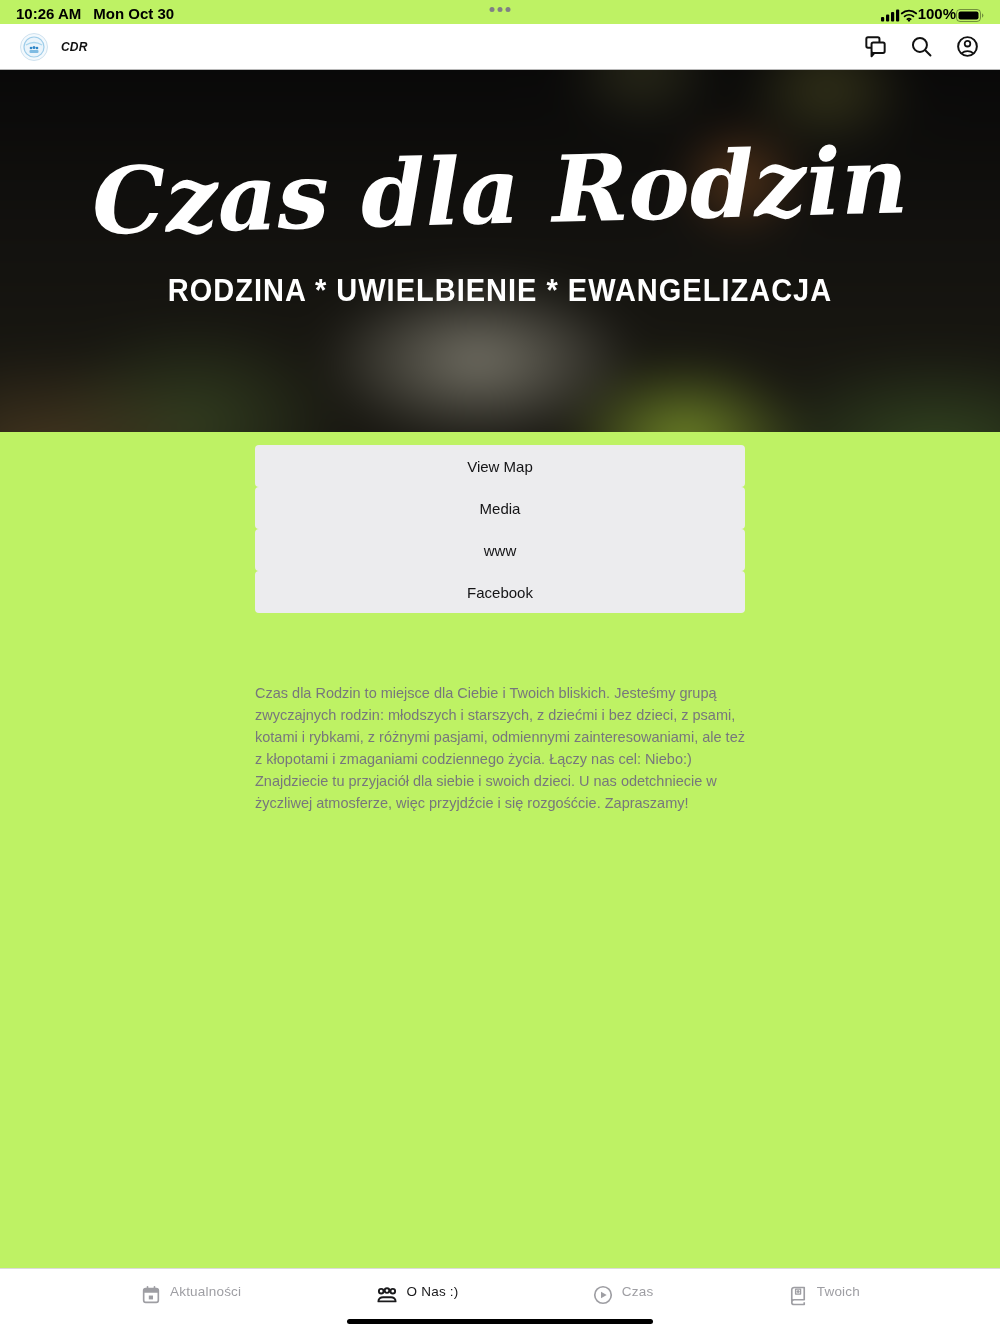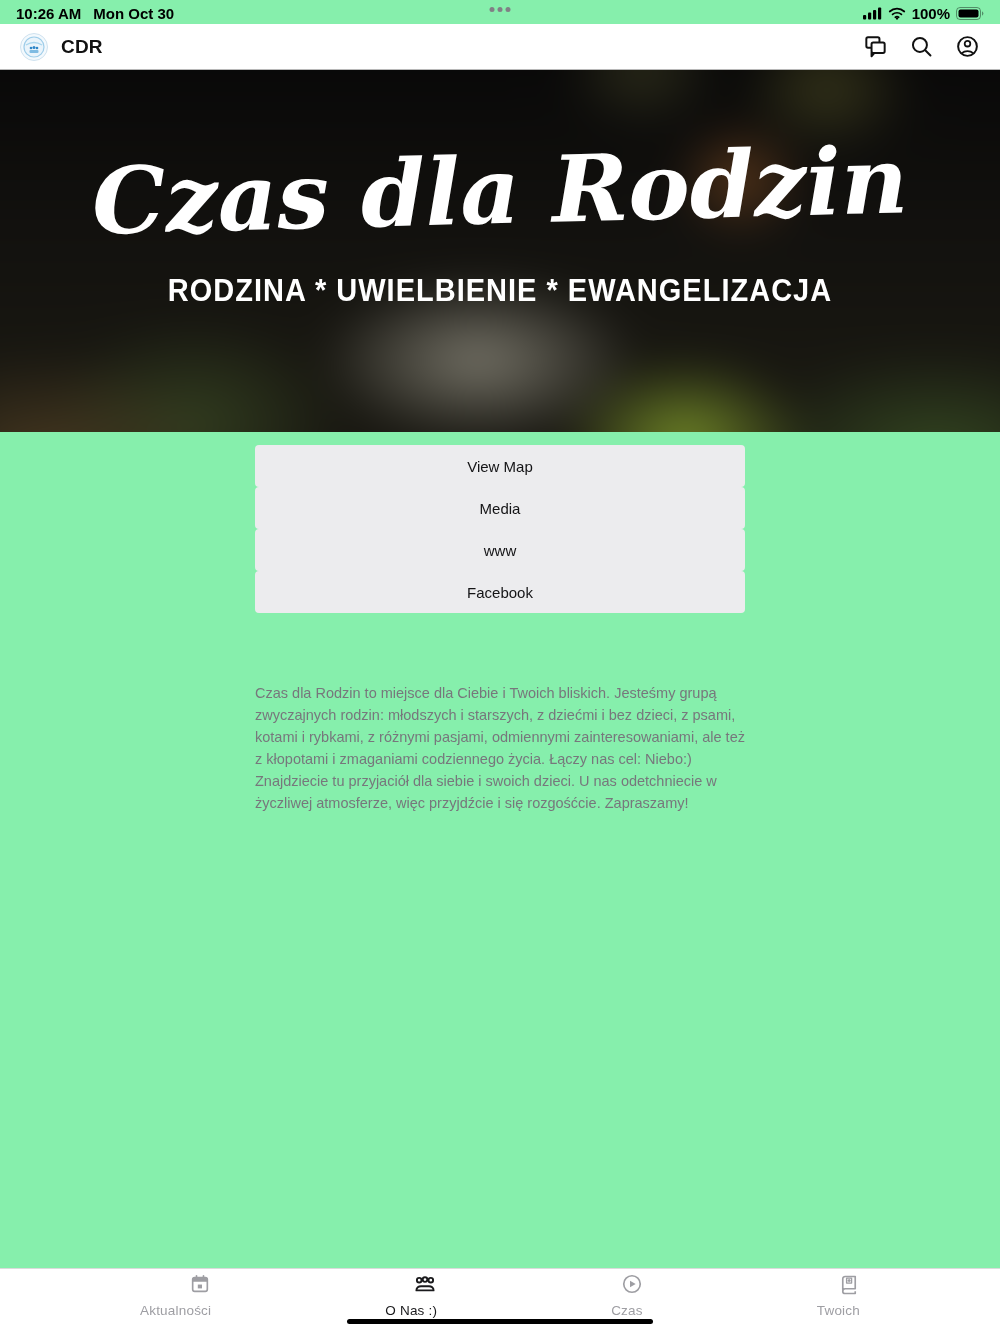--- a/index.html
+++ b/index.html
@@ -1,47 +1,47 @@
 <!DOCTYPE html>
 <html><head>
 <meta charset="utf-8">
 <style>
   html,body{margin:0;padding:0;background:#888;}
   .device{
     position:relative;width:1000px;height:1334px;margin:0 auto;
-    background:#86efac;overflow:hidden;
+    background:#bef264;overflow:hidden;
     font-family:"Liberation Sans","DejaVu Sans",sans-serif;
     -webkit-font-smoothing:antialiased;
   }
   
   .statusbar{
     position:absolute;top:0;left:0;right:0;height:24px;
     display:flex;align-items:center;justify-content:space-between;
     padding:2px 16px 0 16px;box-sizing:border-box;
     font-size:15px;font-weight:700;color:#000;
   }
   .sb-left{display:flex;gap:12px;align-items:center;}
   .sb-center{position:absolute;left:50%;top:7px;transform:translateX(-50%);display:flex;gap:3px;}
   .sb-center i{width:5px;height:5px;border-radius:50%;background:#808085;display:block;}
-  .sb-right{display:flex;align-items:center;gap:6px;}
+  .sb-right{display:flex;align-items:flex-end;gap:0;}
   .sb-right svg{display:block;}
   
   .navbar{
     position:absolute;top:24px;left:0;right:0;height:46px;
     display:flex;align-items:center;justify-content:space-between;
     padding:0 20px;box-sizing:border-box;background:#fff;
     border-bottom:1px solid rgba(0,0,0,.28);
   }
   .nav-left{display:flex;align-items:center;gap:13px;}
   .app-logo{
     width:26px;height:26px;border-radius:50%;
     background:#f3f9fd;border:1px solid #cfe2ef;
     display:flex;align-items:center;justify-content:center;overflow:hidden;
   }
-  .nav-title{font-size:19px;font-weight:700;color:#111;letter-spacing:.2px;}
+  .nav-title{font-size:12px;font-weight:700;color:#111;letter-spacing:.2px;font-style:italic;}
   .nav-right{display:flex;align-items:center;gap:20px;}
   .nav-icon{width:26px;height:26px;display:flex;align-items:center;justify-content:center;color:#111;cursor:pointer;}
   
   .hero{
     position:absolute;top:70px;left:0;right:0;height:362px;
     background:#0e0d0b;overflow:hidden;
     display:flex;flex-direction:column;align-items:center;
   }
   .hero-bg{
     position:absolute;inset:-45px;filter:blur(20px);
@@ -81,21 +81,21 @@
     white-space:pre-line;
   }
   
   .tabbar{
     position:absolute;left:0;right:0;bottom:0;height:66px;background:#fff;
     border-top:1px solid rgba(0,0,0,.14);box-sizing:border-box;
   }
   .tabbar-inner{
     height:52px;margin:0 140px;display:flex;justify-content:space-between;align-items:center;
   }
-  .tab-item{display:flex;align-items:flex-end;gap:8px;cursor:pointer;color:#9e9ea3;flex-direction:column;}
+  .tab-item{display:flex;align-items:flex-start;gap:8px;cursor:pointer;color:#9e9ea3;}
   .tab-item.active{color:#1a1a1c;}
   .tab-label{font-size:13.5px;letter-spacing:.2px;}
   .tab-icon{display:flex;align-items:center;justify-content:center;}
   .home-indicator{
     position:absolute;left:50%;bottom:10px;transform:translateX(-50%);
     width:306px;height:5px;border-radius:2.5px;background:#000;
   }
 </style>
 </head>
 <body>

